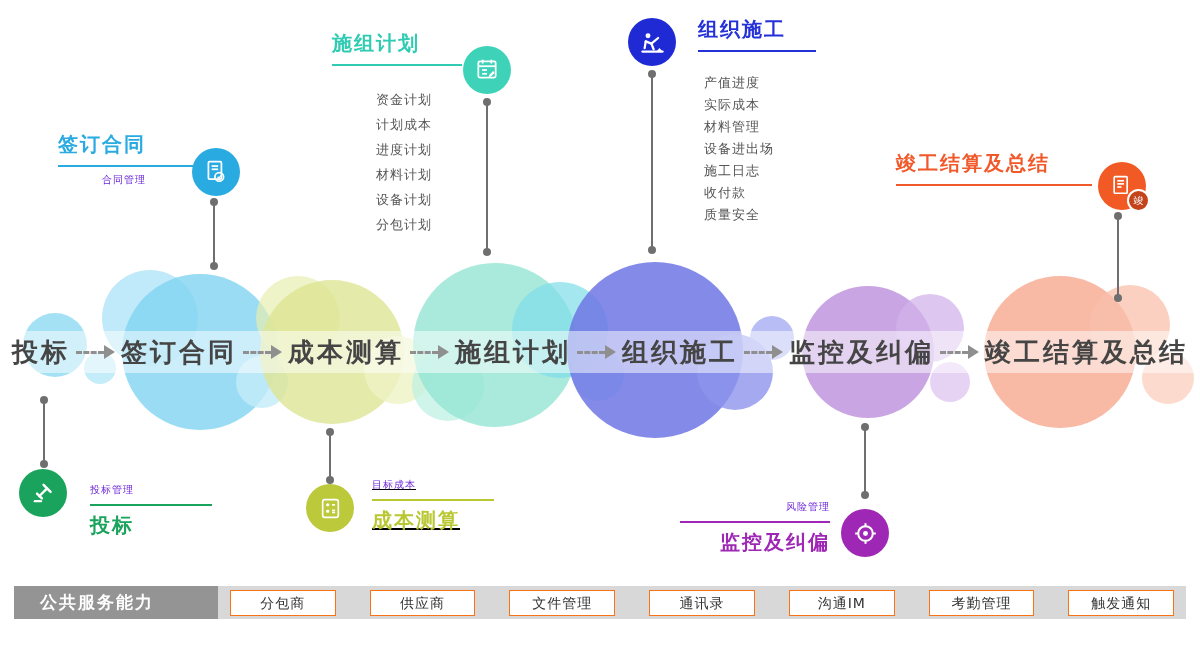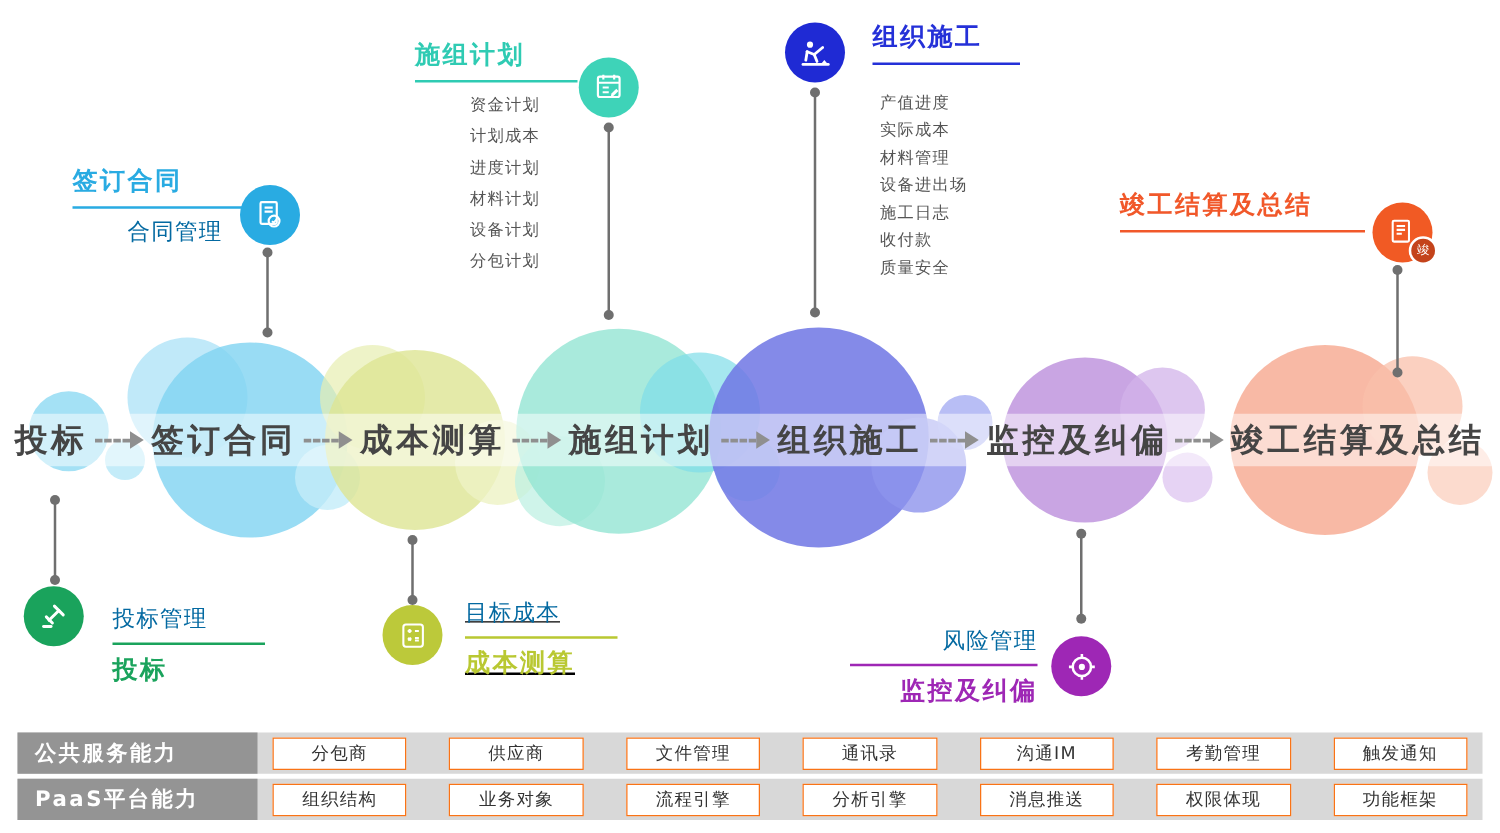--- a/index.html
+++ b/index.html
@@ -26,31 +26,31 @@
   
   .connector{position:absolute;width:2px;background:#6f6f6f;z-index:2;}
   .connector::before,.connector::after{content:'';position:absolute;left:-3px;width:8px;height:8px;border-radius:50%;background:#6f6f6f;}
   .connector::before{top:-4px;}
   .connector::after{bottom:-4px;}
 
   
   .callout{position:absolute;z-index:4;}
   .c-title{font-size:20px;font-weight:bold;letter-spacing:2px;white-space:nowrap;}
   .c-underline{height:2px;margin:7px 0 6px 0;}
-  .c-sub{font-size:18px;color:#0369a1;letter-spacing:1px;white-space:nowrap;}
+  .c-sub{font-size:10px;color:#6d28d9;letter-spacing:1px;white-space:nowrap;}
   .c-items div{font-size:13px;color:#555;letter-spacing:1px;line-height:25px;white-space:nowrap;}
   .c-items.tight div{line-height:22px;}
 
   .icon-circle{position:absolute;width:48px;height:48px;border-radius:50%;display:flex;align-items:center;justify-content:center;z-index:4;}
   .icon-circle .badge{position:absolute;right:-4px;bottom:-2px;width:19px;height:19px;border-radius:50%;
     background:#c4431b;color:#fff;font-size:10px;line-height:19px;text-align:center;border:2px solid #fff;}
 
   
   .cap-row{position:absolute;left:14px;right:14px;height:33px;background:#d8d8d8;display:flex;align-items:stretch;z-index:5;}
-  .cap-label{width:178px;background:#949494;color:#fff;font-weight:bold;font-size:17px;display:flex;align-items:center;padding-left:14px;letter-spacing:2px;white-space:nowrap;}
+  .cap-label{width:178px;background:#949494;color:#fff;font-weight:bold;font-size:17px;display:flex;align-items:center;padding-left:26px;letter-spacing:2px;white-space:nowrap;}
   .cap-items{flex:1;display:flex;align-items:center;padding:0 12px;gap:34px;}
   .cap-item{flex:1;background:#fff;border:1px solid #f97316;height:24px;line-height:24px;text-align:center;font-size:14px;color:#333;letter-spacing:1px;white-space:nowrap;}
 </style>
 </head>
 <body>
 
 <div id="canvas">
 
   <div class="bubble" style="left:23px;top:313px;width:64px;height:64px;background:#86d7f2;opacity:.75"></div>
   <div class="bubble" style="left:84px;top:352px;width:32px;height:32px;background:#b5e7f8;opacity:.8"></div>
@@ -131,21 +131,21 @@
         <line x1="8" y1="9.5" x2="14" y2="9.5"></line>
         <circle cx="15" cy="16.5" r="4"></circle>
         <path d="M13.5 16.5 l1.2 1.2 l2.2 -2.4" stroke-width="1.4"></path>
       </g>
     </svg>
   </div>
 
   <div class="callout" style="left:332px;top:30px;width:130px;">
     <div class="c-title" style="color:#2fcbb3">施组计划</div>
     <div class="c-underline" style="background:#2fcbb3"></div>
-    <div class="c-items" style="padding-left:44px;margin-top:6px">
+    <div class="c-items" style="padding-left:44px;margin-top:21px">
       <div>资金计划</div>
       <div>计划成本</div>
       <div>进度计划</div>
       <div>材料计划</div>
       <div>设备计划</div>
       <div>分包计划</div>
     </div>
   </div>
   <div class="icon-circle" style="left:463px;top:46px;background:#3ed3b8">
     <svg width="26" height="26" viewBox="0 0 24 24">
@@ -263,26 +263,14 @@
     <div class="cap-items">
       <div class="cap-item">分包商</div>
       <div class="cap-item">供应商</div>
       <div class="cap-item">文件管理</div>
       <div class="cap-item">通讯录</div>
       <div class="cap-item">沟通IM</div>
       <div class="cap-item">考勤管理</div>
       <div class="cap-item">触发通知</div>
     </div>
   </div>
-  <div class="cap-row" style="top:623px">
-    <div class="cap-label">PaaS平台能力</div>
-    <div class="cap-items">
-      <div class="cap-item">组织结构</div>
-      <div class="cap-item">业务对象</div>
-      <div class="cap-item">流程引擎</div>
-      <div class="cap-item">分析引擎</div>
-      <div class="cap-item">消息推送</div>
-      <div class="cap-item">权限体现</div>
-      <div class="cap-item">功能框架</div>
-    </div>
-  </div>
 
 </div>
 
 </body></html>

